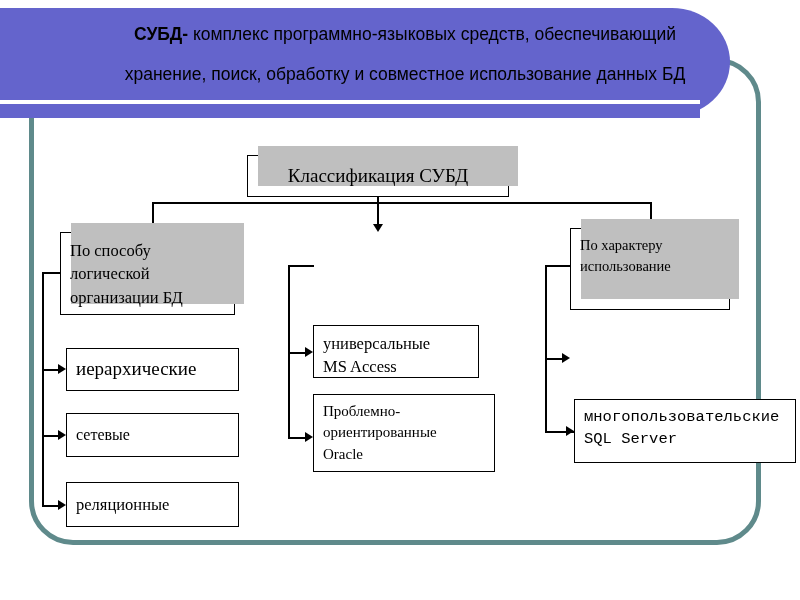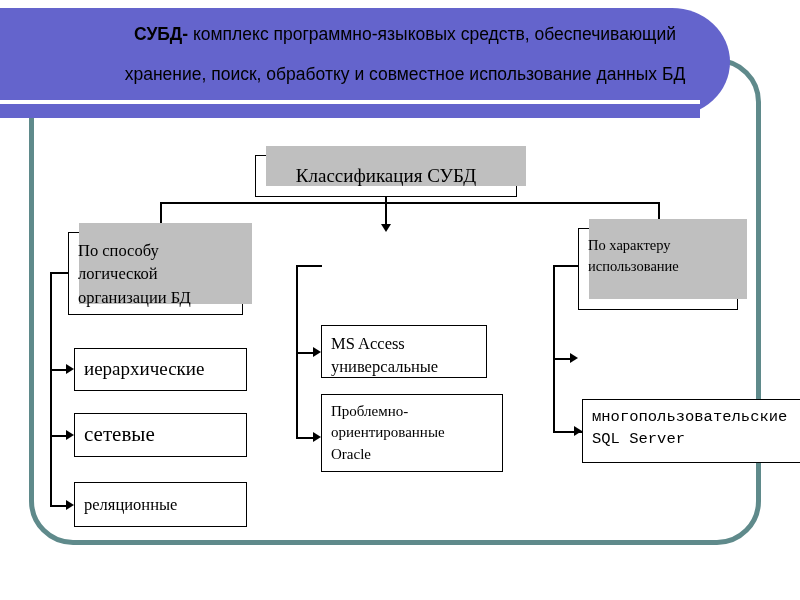--- a/index.html
+++ b/index.html
@@ -79,21 +79,21 @@
     left: 0px;
     top: 104px;
     width: 700px;
     height: 14px;
     background: #6464cc;
   }
 
   
   .chart {
     position: absolute;
-    left: 8px;
+    left: 0;
     top: 0;
     width: 732px;
     height: 600px;
   }
   .node {
     position: absolute;
     box-sizing: border-box;
     border: 1.6px solid #000000;
     background: #ffffff;
     color: #000000;
@@ -184,35 +184,35 @@
 
     <div class="vline" style="left:42px; top:272px; height:234px;"></div>
     <div class="hline" style="left:42px; top:272px; width:19px;"></div>
 
     <div class="hline" style="left:42px; top:369px; width:20px;"></div>
     <div class="arrow-right" style="left:58px; top:364px;"></div>
     <div class="node vcenter" style="left:66px; top:348px; width:173px; height:43px; font-size:19px;">иерархические</div>
 
     <div class="hline" style="left:42px; top:435px; width:20px;"></div>
     <div class="arrow-right" style="left:58px; top:430px;"></div>
-    <div class="node vcenter" style="left:66px; top:413px; width:173px; height:44px; font-size:21px;">сетевые</div>
+    <div class="node vcenter" style="left:66px; top:413px; width:173px; height:44px; font-size:16px;">сетевые</div>
 
     <div class="hline" style="left:42px; top:505px; width:20px;"></div>
     <div class="arrow-right" style="left:58px; top:500px;"></div>
     <div class="node vcenter" style="left:66px; top:482px; width:173px; height:45px; font-size:16.5px;">реляционные</div>
 
 
     <div class="vline" style="left:288px; top:265px; height:173px;"></div>
     <div class="hline" style="left:288px; top:265px; width:26px;"></div>
 
     <div class="hline" style="left:288px; top:352px; width:21px;"></div>
     <div class="arrow-right" style="left:305px; top:347px;"></div>
     <div class="node" style="left:313px; top:325px; width:166px; height:53px; font-size:16.5px;">
+      <div>универсальные</div>
       <div>MS Access</div>
-      <div>универсальные</div>
     </div>
 
     <div class="hline" style="left:288px; top:437px; width:21px;"></div>
     <div class="arrow-right" style="left:305px; top:432px;"></div>
     <div class="node" style="left:313px; top:394px; width:182px; height:78px; font-size:15px;">
       <div>Проблемно-</div>
       <div>ориентированные</div>
       <div>Oracle</div>
     </div>
 

